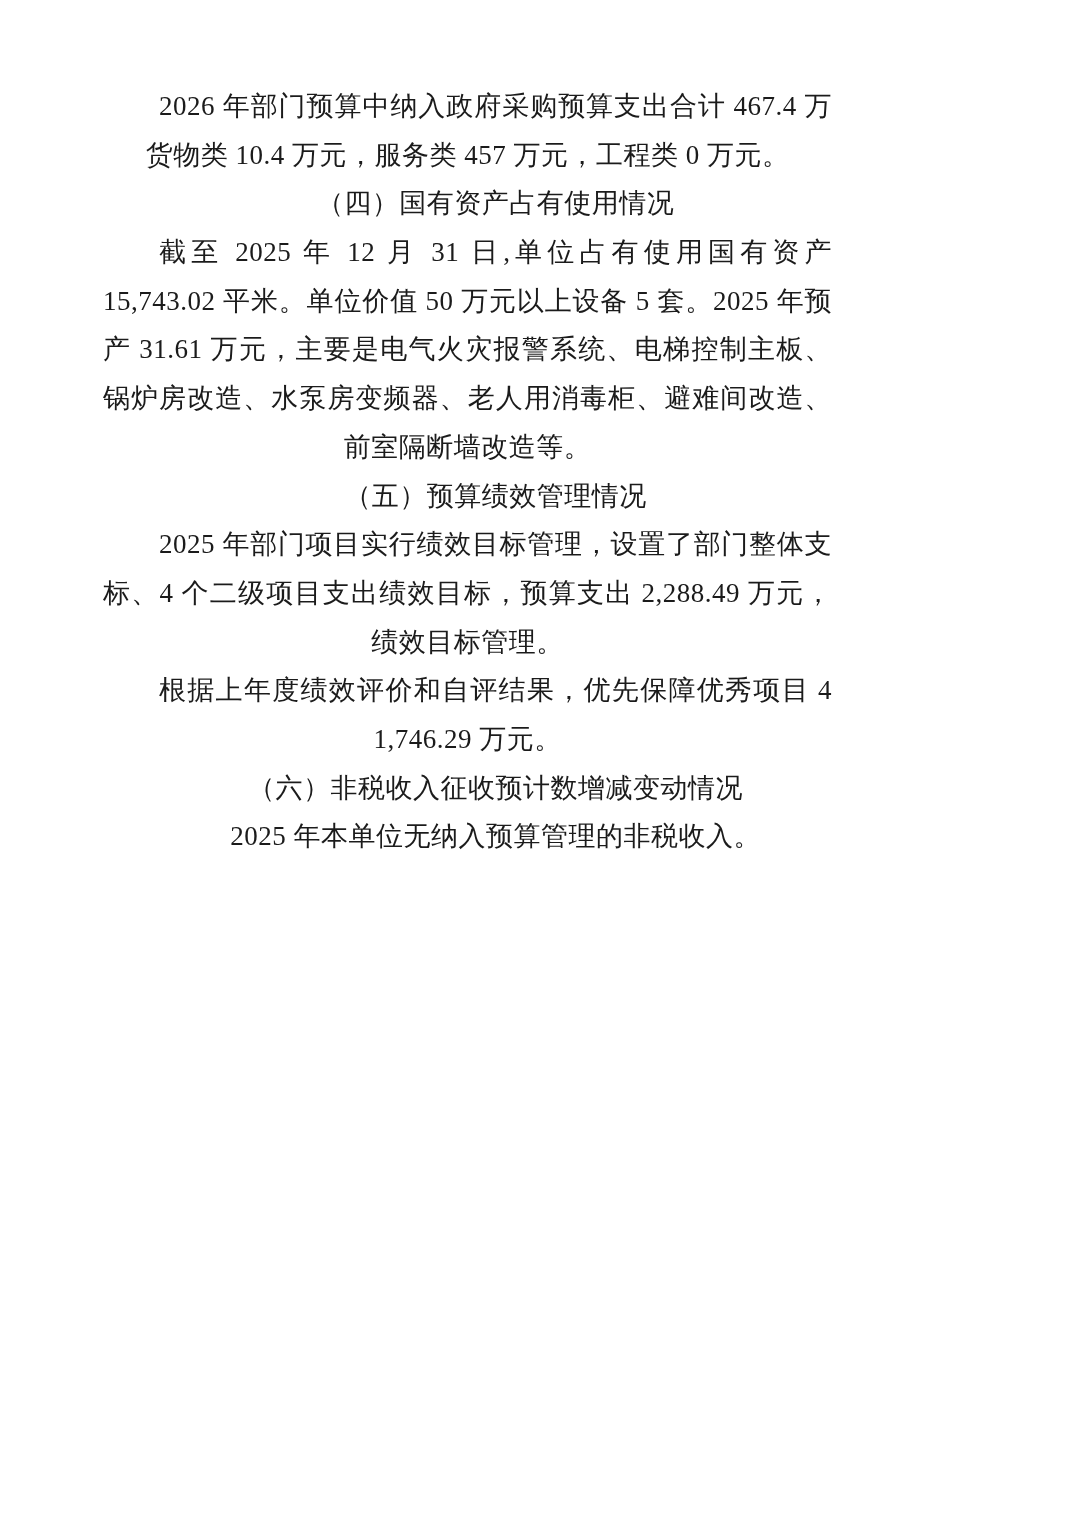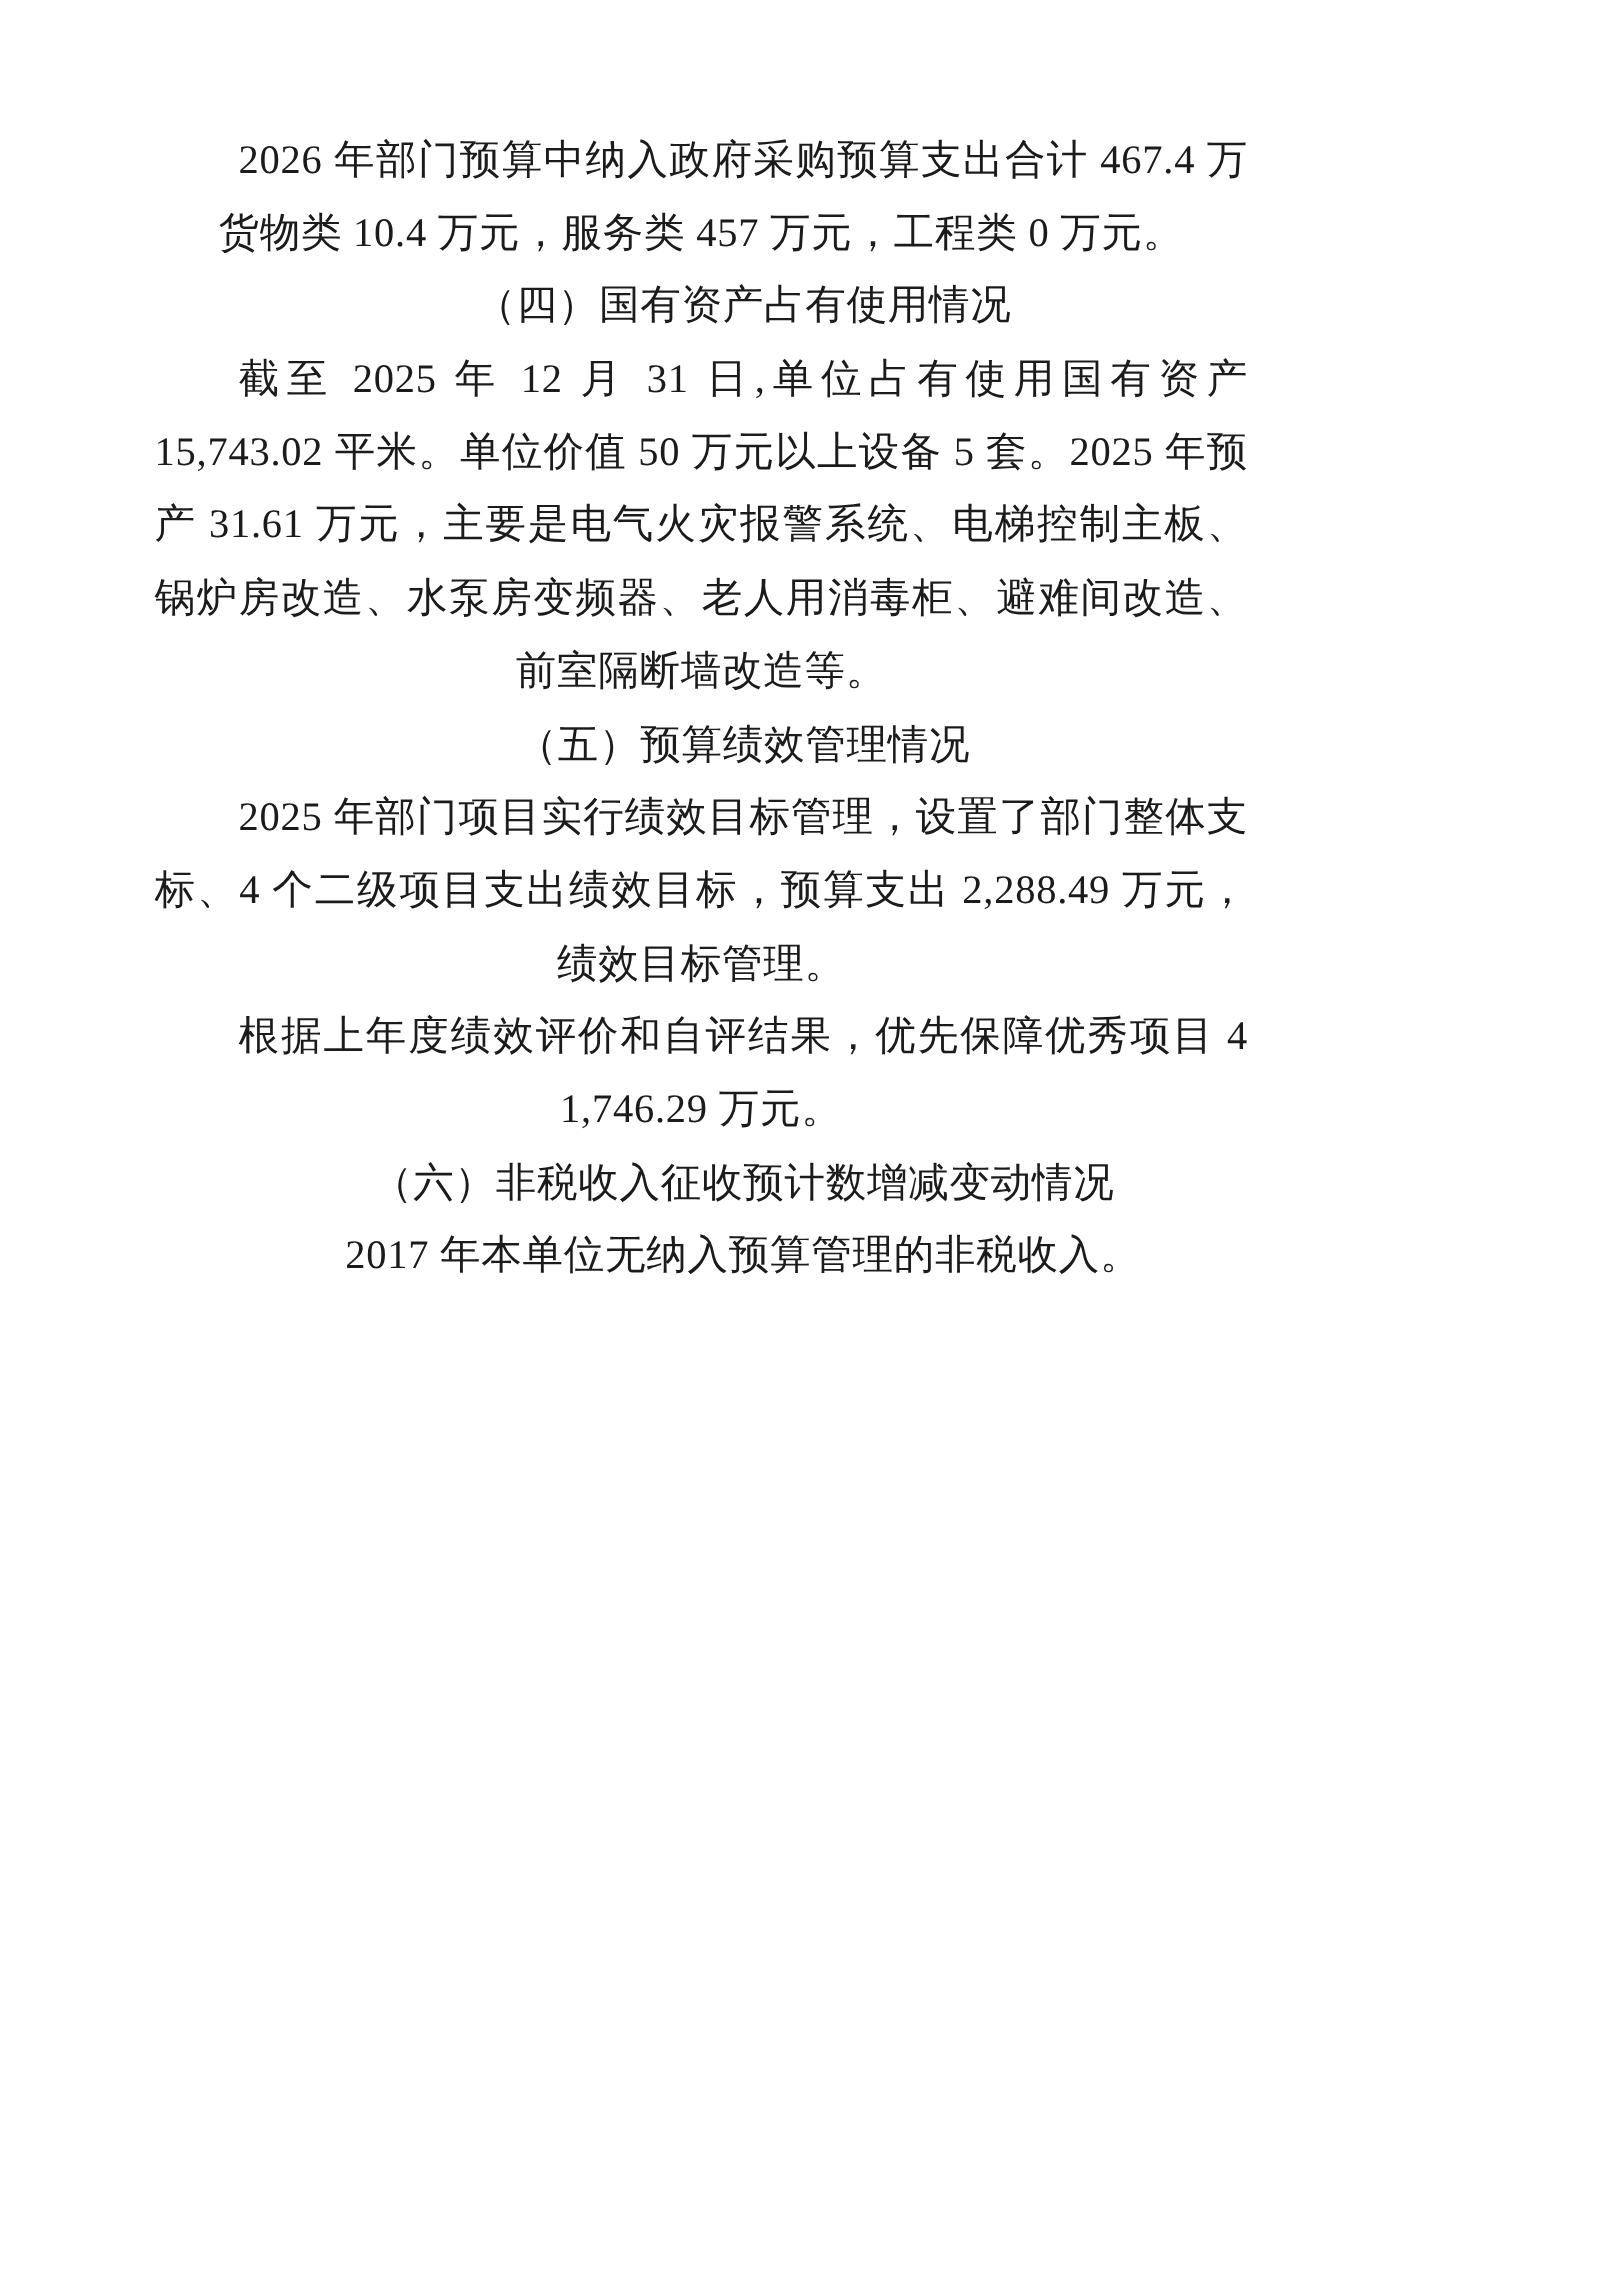--- a/index.html
+++ b/index.html
@@ -50,15 +50,15 @@
     <div class="line jst">产 31.61 万元，主要是电气火灾报警系统、电梯控制主板、国产电脑、</div>
     <div class="line jst">锅炉房改造、水泵房变频器、老人用消毒柜、避难间改造、消防电梯</div>
     <div class="line">前室隔断墙改造等。</div>
     <div class="line ind">（五）预算绩效管理情况</div>
     <div class="line ind jst">2025 年部门项目实行绩效目标管理，设置了部门整体支出绩效目</div>
     <div class="line jst">标、4 个二级项目支出绩效目标，预算支出 2,288.49 万元，全面实施</div>
     <div class="line">绩效目标管理。</div>
     <div class="line ind jst">根据上年度绩效评价和自评结果，优先保障优秀项目 4 个</div>
     <div class="line">1,746.29 万元。</div>
     <div class="line ind">（六）非税收入征收预计数增减变动情况</div>
-    <div class="line ind">2017 年本单位无纳入预算管理的非税收入。</div>
+    <div class="line ind">2025 年本单位无纳入预算管理的非税收入。</div>
   </div>
 </div>
 
 </body></html>

